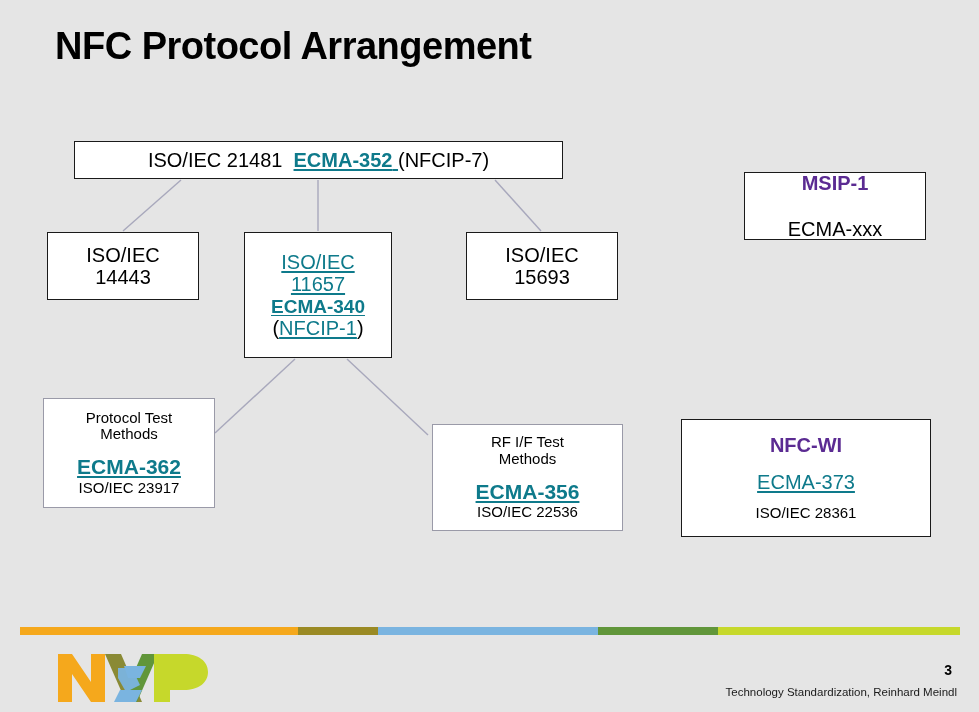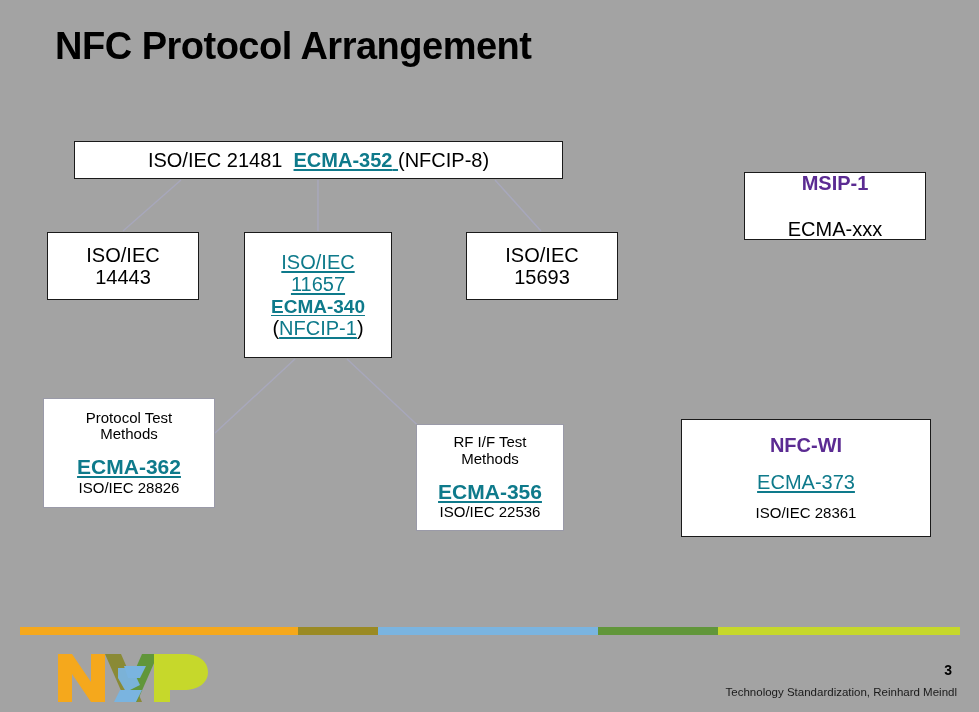--- a/index.html
+++ b/index.html
@@ -9,21 +9,21 @@
   }
   body {
     font-family: "Liberation Sans", sans-serif;
     color: #000000;
   }
   #slide {
     position: relative;
     width: 979px;
     height: 712px;
     overflow: hidden;
-    background: #a3a3a3;
+    background: #e5e5e5;
   }
 
   
   #slide-title {
     position: absolute;
     left: 55px;
     top: 25px;
     font-size: 38px;
     font-weight: bold;
     letter-spacing: -0.5px;
@@ -58,21 +58,21 @@
   .b      { font-weight: bold; }
 
   
   #node-top   { left: 74px;  top: 141px; width: 489px; height: 38px; font-size: 20px; }
   #node-14443 { left: 47px;  top: 232px; width: 152px; height: 68px; font-size: 20px; }
   #node-18092 { left: 244px; top: 232px; width: 148px; height: 126px; font-size: 20px; }
   #node-15693 { left: 466px; top: 232px; width: 152px; height: 68px; font-size: 20px; }
   #node-msip  { left: 744px; top: 172px; width: 182px; height: 68px; font-size: 20px; }
 
   #node-ptm   { left: 43px;  top: 398px; width: 172px; height: 110px; font-size: 15px; }
-  #node-rfif  { left: 416px; top: 424px; width: 148px; height: 107px; font-size: 15px; }
+  #node-rfif  { left: 432px; top: 424px; width: 191px; height: 107px; font-size: 15px; }
   #node-nfcwi { left: 681px; top: 419px; width: 250px; height: 118px; font-size: 16px; }
 
   #node-ptm .big, #node-rfif .big { font-size: 21px; margin: 12px 0 1px; }
   #node-ptm .small, #node-rfif .small { font-size: 15px; }
 
   #node-nfcwi .hdr  { font-size: 20px; margin-bottom: 14px; }
   #node-nfcwi .mid  { font-size: 20px; margin-bottom: 12px; }
   #node-nfcwi .small{ font-size: 15px; }
 
   #node-msip .hdr { font-size: 20px; margin-bottom: 24px; }
@@ -137,21 +137,21 @@
       <line x1="181" y1="180" x2="123" y2="231"></line>
       <line x1="318" y1="180" x2="318" y2="231"></line>
       <line x1="495" y1="180" x2="541" y2="231"></line>
       <line x1="295" y1="359" x2="215" y2="433"></line>
       <line x1="347" y1="359" x2="428" y2="435"></line>
     </g>
   </svg>
 
   <div class="node dark" id="node-top">
     <span class="ln">
-      <span class="black">ISO/IEC 21481</span><span class="black">&nbsp;&nbsp;</span><span class="link b">ECMA-352</span><span class="link b">&nbsp;</span><span class="black">(NFCIP-8)</span>
+      <span class="black">ISO/IEC 21481</span><span class="black">&nbsp;&nbsp;</span><span class="link b">ECMA-352</span><span class="link b">&nbsp;</span><span class="black">(NFCIP-7)</span>
     </span>
   </div>
 
   <div class="node dark" id="node-14443">
     <span class="ln black">ISO/IEC</span>
     <span class="ln black">14443</span>
   </div>
 
   <div class="node dark" id="node-18092">
     <span class="ln link">ISO/IEC</span>
@@ -167,21 +167,21 @@
 
   <div class="node dark" id="node-msip">
     <span class="ln purple b hdr">MSIP-1</span>
     <span class="ln black sub">ECMA-xxx</span>
   </div>
 
   <div class="node gray" id="node-ptm">
     <span class="ln black">Protocol Test</span>
     <span class="ln black">Methods</span>
     <span class="ln link b big">ECMA-362</span>
-    <span class="ln black small">ISO/IEC 28826</span>
+    <span class="ln black small">ISO/IEC 23917</span>
   </div>
 
   <div class="node gray" id="node-rfif">
     <span class="ln black">RF I/F Test</span>
     <span class="ln black">Methods</span>
     <span class="ln link b big">ECMA-356</span>
     <span class="ln black small">ISO/IEC 22536</span>
   </div>
 
   <div class="node dark" id="node-nfcwi">

